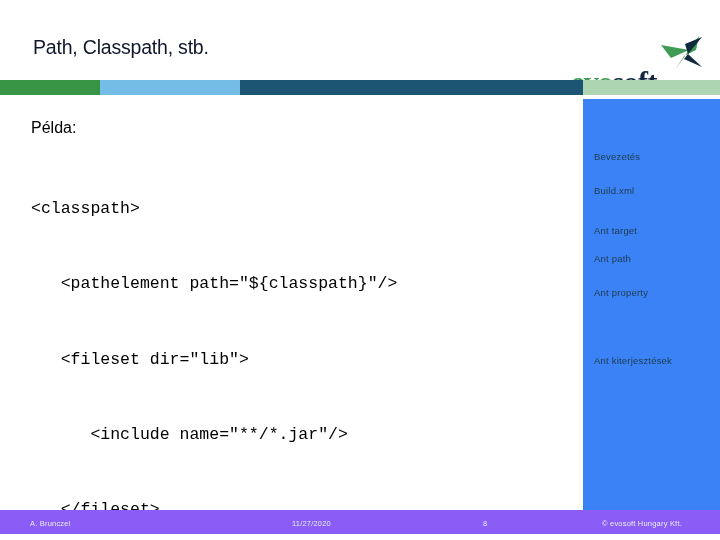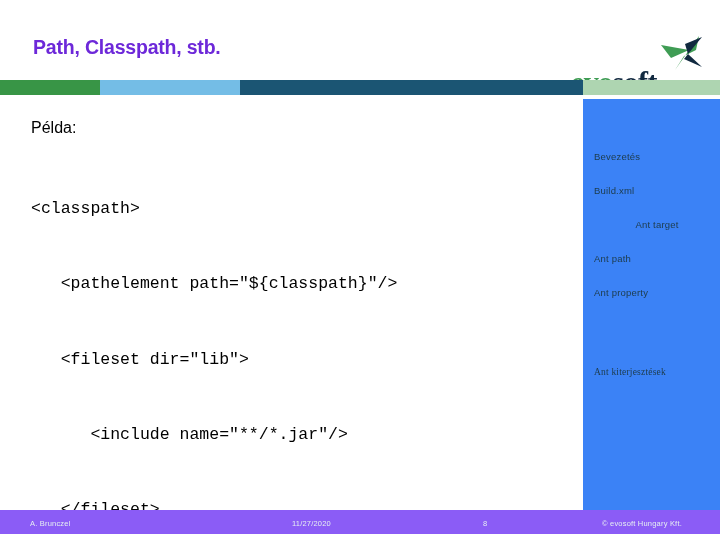--- a/index.html
+++ b/index.html
@@ -23,22 +23,22 @@
     height: 540px;
     background: #ffffff;
   }
 
   
   .title {
     position: absolute;
     left: 33px;
     top: 36px;
     font-size: 19.5px;
-    font-weight: bold;
-    color: #6d28d9;
+    font-weight: normal;
+    color: #0f172a;
     letter-spacing: -0.2px;
     white-space: nowrap;
   }
 
   
   .logo {
     position: absolute;
     left: 571px;
     top: 30px;
     height: 42px;
@@ -196,25 +196,25 @@
       
       
       
       
     </div>
   </div>
 
   <div class="sidebar">
     <div class="side-item" style="top:49px;">Bevezetés</div>
     <div class="side-item" style="top:83px;">Build.xml</div>
-    <div class="side-item" style="top:117px;text-align:center;">Ant target</div>
+    <div class="side-item" style="top:123px;">Ant target</div>
     <div class="side-item" style="top:151px;">Ant path</div>
     <div class="side-item" style="top:185px;">Ant property</div>
 
-    <div class="side-item" style="top:265px;font-family:Liberation Serif, serif;">Ant kiterjesztések</div>
+    <div class="side-item" style="top:253px;">Ant kiterjesztések</div>
   </div>
 
   <div class="footer">
     <div class="footer-item foot-author">A. Brunczel</div>
     <div class="footer-item foot-date">11/27/2020</div>
     <div class="footer-item foot-page">8</div>
     <div class="footer-item foot-copy">© evosoft Hungary Kft.</div>
   </div>
 
 </div>

